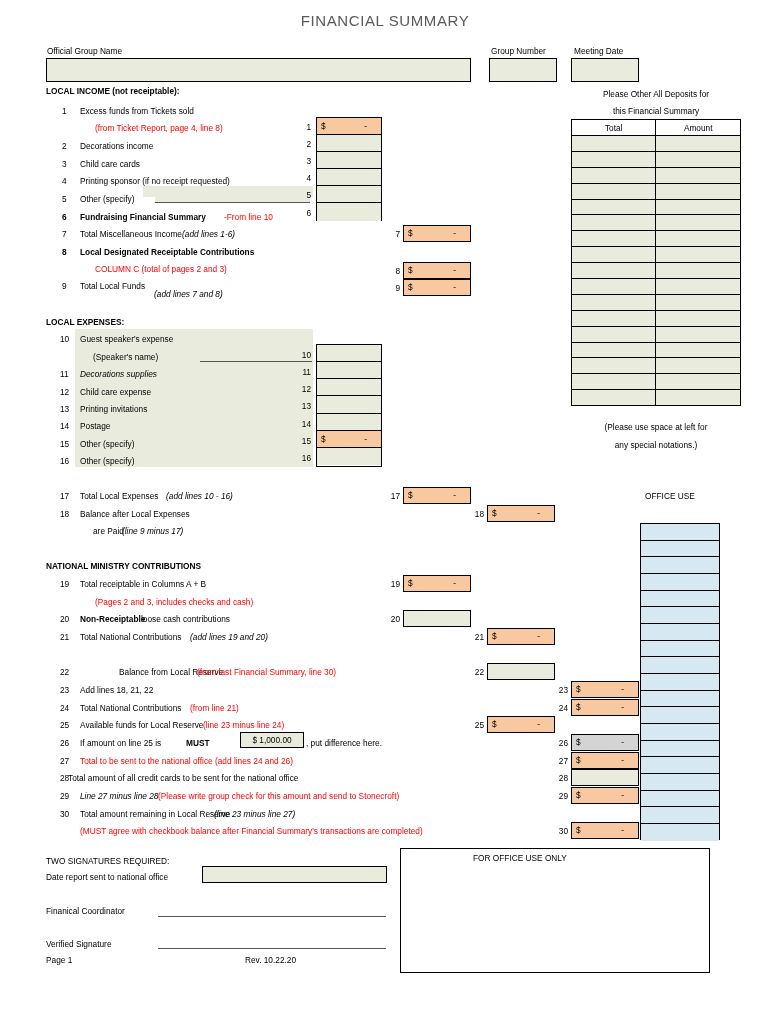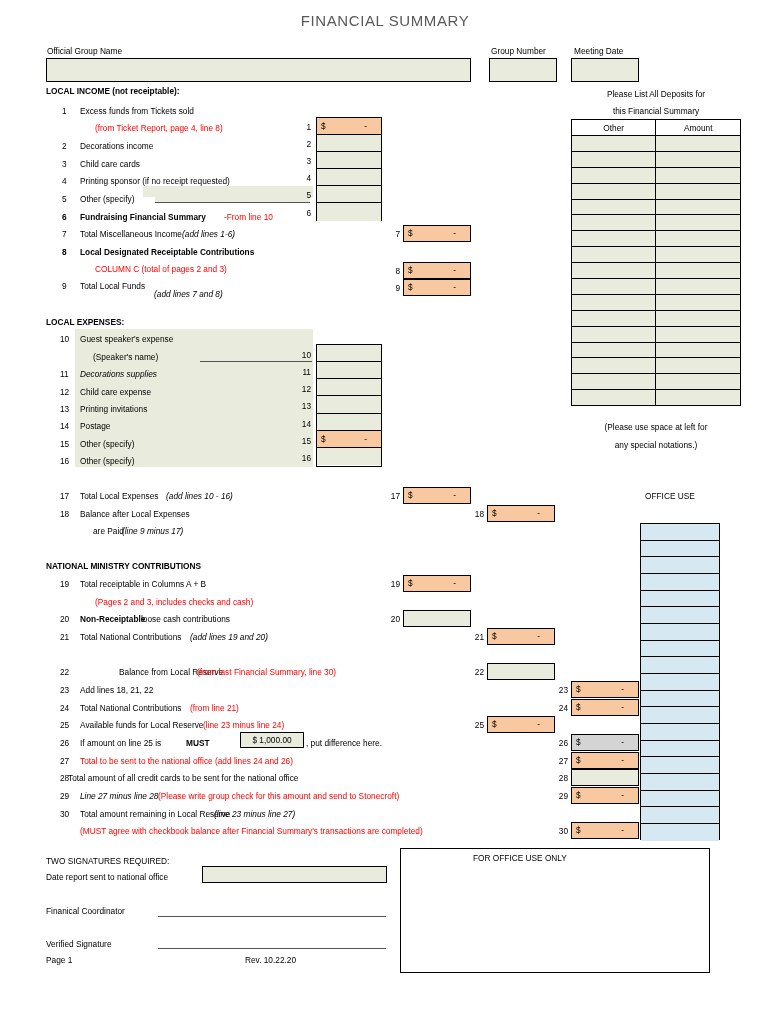--- a/index.html
+++ b/index.html
@@ -300,27 +300,27 @@
 <div class="lbl" style="left:60px;top:809px;">30</div>
 <div class="lbl" style="left:80px;top:809px;">Total amount remaining in Local Reserve</div>
 <div class="lbl i" style="left:214px;top:809px;">(line 23 minus line 27)</div>
 <div class="lbl red" style="left:80px;top:826px;">(MUST agree with checkbook balance after Financial Summary's transactions are completed)</div>
 <div class="num" style="left:556px;top:826px;width:12px;">30</div>
 <div class="money" style="left:571px;top:822px;width:68px;height:17px;">
   <span class="d">$</span>
   <span class="v">-</span>
 </div>
 
-<div class="lbl ctr" style="left:571px;top:89px;width:170px;">Please List All Deposits for</div>
+<div class="lbl ctr" style="left:571px;top:89px;width:170px;">Please Other All Deposits for</div>
 <div class="lbl ctr" style="left:571px;top:106px;width:170px;">this Financial Summary</div>
 
 <table class="dep" style="left:571px;top:119px;width:170px;">
   <thead>
     <tr>
-      <th style="width:85px;">Other</th>
+      <th style="width:85px;">Total</th>
       <th style="width:85px;">Amount</th>
     </tr>
   </thead>
   <tbody id="deposit-rows">
       <tr>
         <td></td>
         <td></td>
       </tr>
       <tr>
         <td></td>

